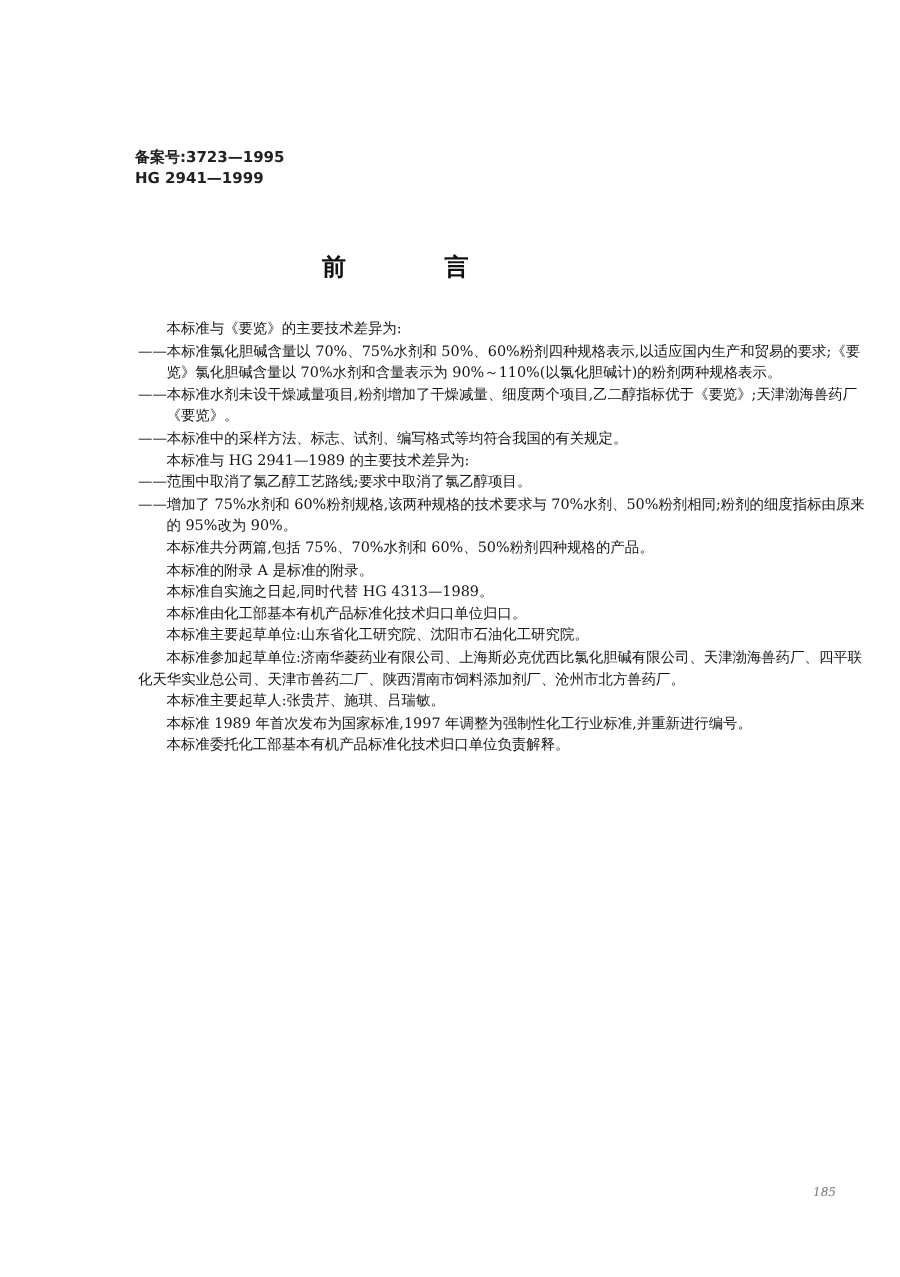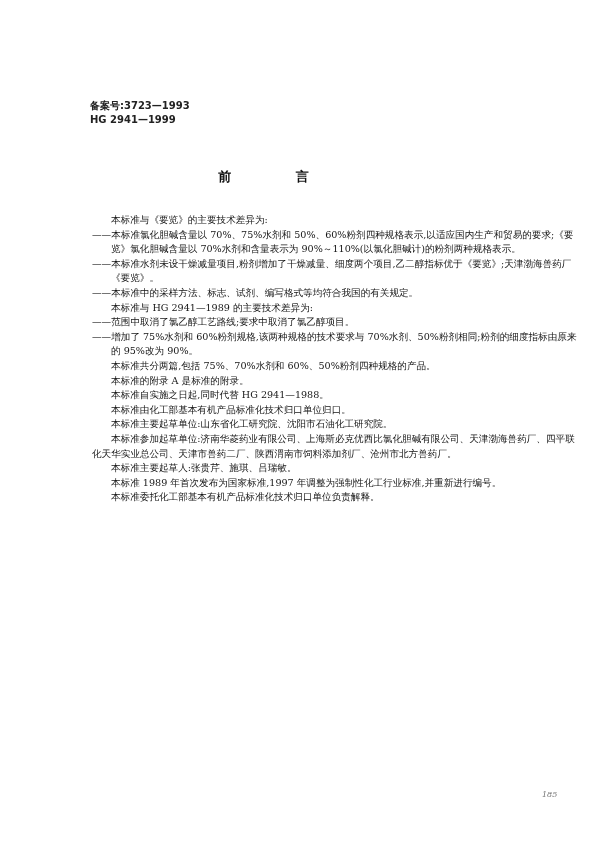--- a/index.html
+++ b/index.html
@@ -8,56 +8,56 @@
     font-family: "DejaVu Serif", "Liberation Serif", serif;
     color: #111;
   }
   .header-ids {
     position: absolute; left: 90px; top: 99px;
     font-family: "DejaVu Sans", "Liberation Sans", sans-serif;
     font-size: 10px; line-height: 14px; font-weight: bold; color: #222;
   }
   .title {
     position: absolute; left: 0; width: 511px; top: 168px;
-    text-align: center; font-size: 13px; font-weight: bold; letter-spacing: 30px;
+    text-align: center; font-size: 16px; font-weight: bold; letter-spacing: 30px;
     padding-left: 46px; box-sizing: border-box;
   }
   .body-text {
     position: absolute; left: 92px; top: 213px; width: 490px;
     font-size: 9.6px; line-height: 14.6px; color: #151515;
   }
   .p { margin: 0; }
   .p.indent { text-indent: 19px; }
   .p.dash { padding-left: 19px; text-indent: -19px; }
   .page-number {
     position: absolute; left: 506px; top: 790px;
     font-size: 8px; font-style: italic; color: #777; margin-left: 36px;
   }
 </style>
 </head>
 <body>
 
 <div class="header-ids">
-  <div>备案号:3723—1993</div>
+  <div>备案号:3723—1995</div>
   <div>HG 2941—1999</div>
 </div>
 
 <div class="title">前 言</div>
 
 <div class="body-text">
   <p class="p indent">本标准与《要览》的主要技术差异为:</p>
   <p class="p dash">——本标准氯化胆碱含量以 70%、75%水剂和 50%、60%粉剂四种规格表示,以适应国内生产和贸易的要求;《要览》氯化胆碱含量以 70%水剂和含量表示为 90%～110%(以氯化胆碱计)的粉剂两种规格表示。</p>
   <p class="p dash">——本标准水剂未设干燥减量项目,粉剂增加了干燥减量、细度两个项目,乙二醇指标优于《要览》;天津渤海兽药厂《要览》。</p>
   <p class="p dash">——本标准中的采样方法、标志、试剂、编写格式等均符合我国的有关规定。</p>
   <p class="p indent">本标准与 HG 2941—1989 的主要技术差异为:</p>
   <p class="p dash">——范围中取消了氯乙醇工艺路线;要求中取消了氯乙醇项目。</p>
   <p class="p dash">——增加了 75%水剂和 60%粉剂规格,该两种规格的技术要求与 70%水剂、50%粉剂相同;粉剂的细度指标由原来的 95%改为 90%。</p>
   <p class="p indent">本标准共分两篇,包括 75%、70%水剂和 60%、50%粉剂四种规格的产品。</p>
   <p class="p indent">本标准的附录 A 是标准的附录。</p>
-  <p class="p indent">本标准自实施之日起,同时代替 HG 2941—1988。</p>
+  <p class="p indent">本标准自实施之日起,同时代替 HG 4313—1989。</p>
   <p class="p indent">本标准由化工部基本有机产品标准化技术归口单位归口。</p>
   <p class="p indent">本标准主要起草单位:山东省化工研究院、沈阳市石油化工研究院。</p>
   <p class="p indent">本标准参加起草单位:济南华菱药业有限公司、上海斯必克优西比氯化胆碱有限公司、天津渤海兽药厂、四平联化天华实业总公司、天津市兽药二厂、陕西渭南市饲料添加剂厂、沧州市北方兽药厂。</p>
   <p class="p indent">本标准主要起草人:张贵芹、施琪、吕瑞敏。</p>
   <p class="p indent">本标准 1989 年首次发布为国家标准,1997 年调整为强制性化工行业标准,并重新进行编号。</p>
   <p class="p indent">本标准委托化工部基本有机产品标准化技术归口单位负责解释。</p>
 </div>
 
 <div class="page-number">185</div>
 

